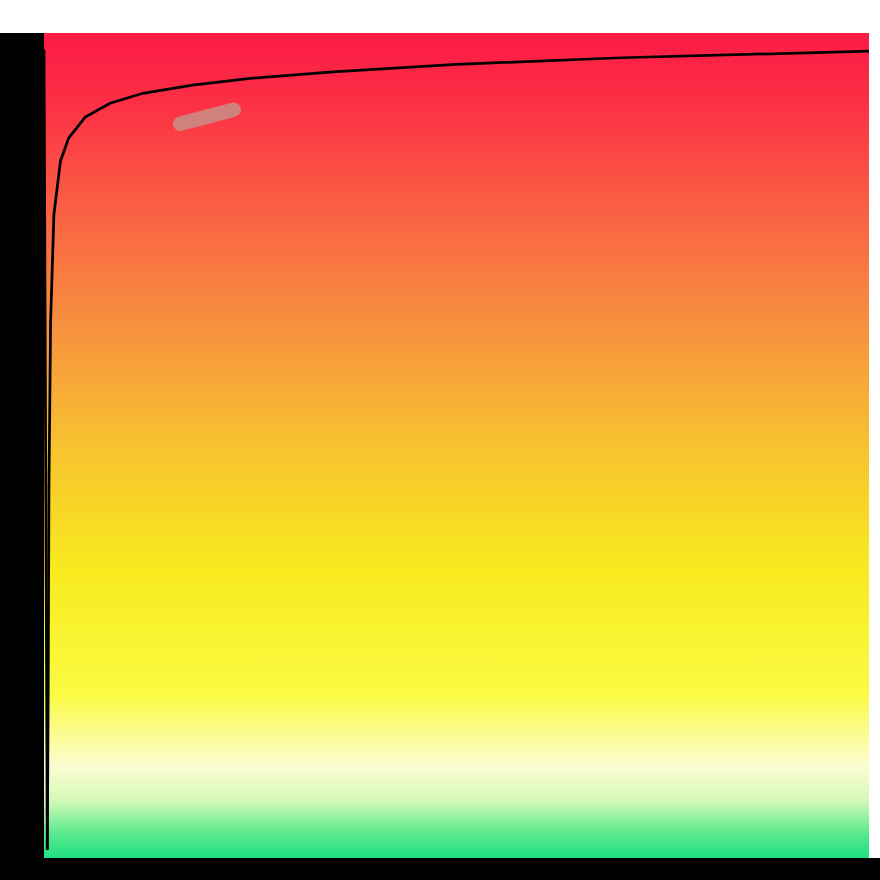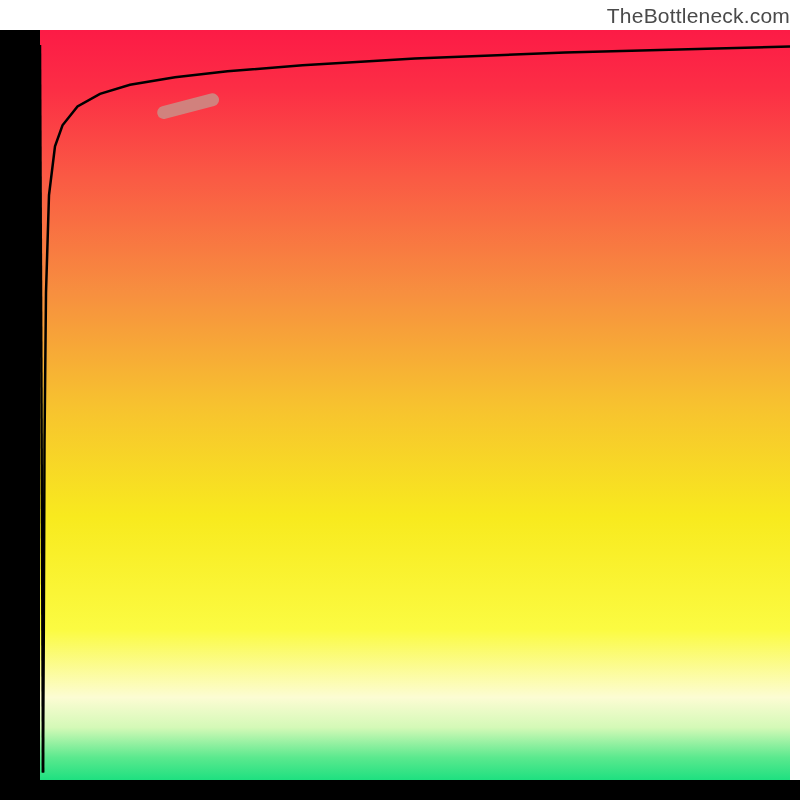--- a/index.html
+++ b/index.html
@@ -45,21 +45,20 @@
   .curve-down {
     fill: none;
     stroke: #000000;
     stroke-width: 2.5;
   }
 </style>
 </head>
 <body>
 
 <div class="container">
-  <div class="watermark">TheBottleneck.com</div>
 
   <svg class="chart-svg" width="800" height="800" viewBox="0 0 800 800">
     <defs>
       <linearGradient id="bg-grad" x1="0" y1="0" x2="0" y2="1">
 
       <stop offset="0%" stop-color="#fc1b46"></stop>
           <stop offset="8%" stop-color="#fc2e45"></stop>
           <stop offset="20%" stop-color="#fa5b44"></stop>
           <stop offset="35%" stop-color="#f78f3f"></stop>
           <stop offset="50%" stop-color="#f7c22f"></stop>

